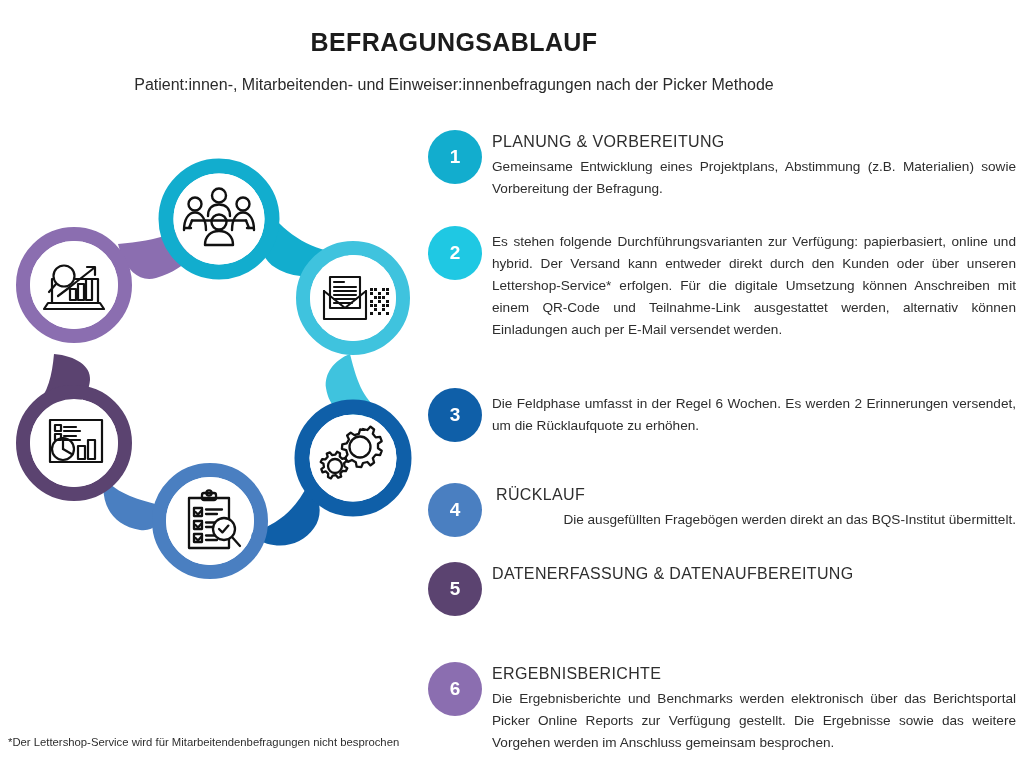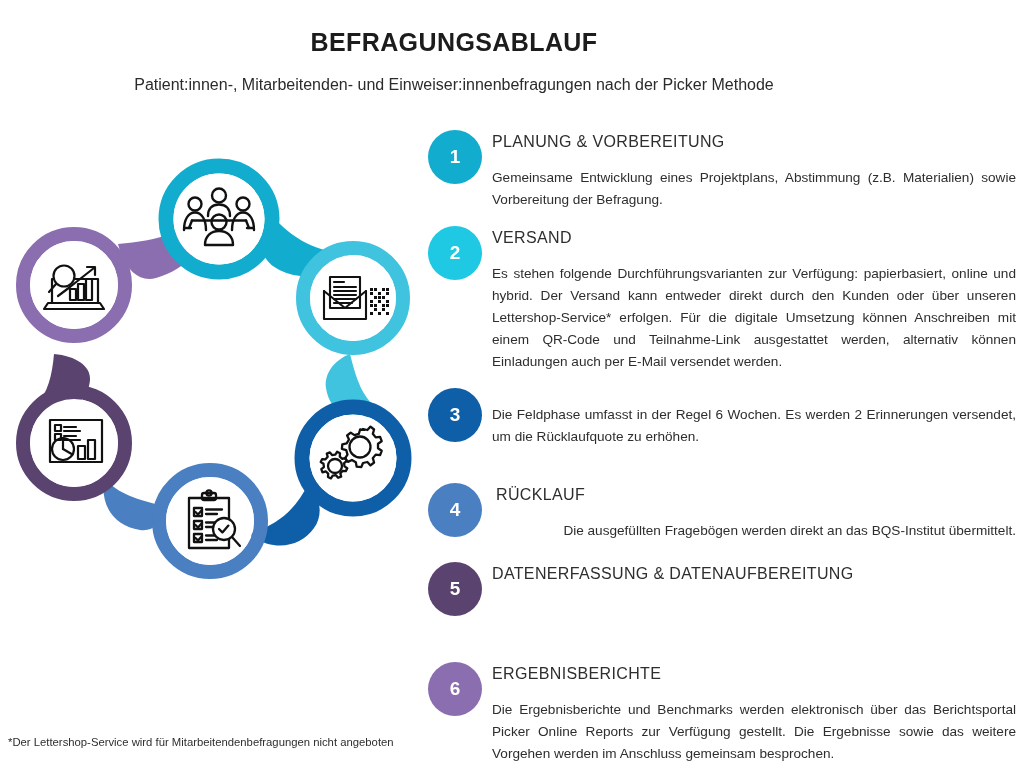--- a/index.html
+++ b/index.html
@@ -33,21 +33,21 @@
     display:flex;align-items:center;justify-content:center;
     box-sizing:border-box;
   }
   .step-body{margin-left:64px;}
   .step-head{
     font-size:16px;letter-spacing:.35px;color:#2e2e2e;
     line-height:1.2;padding-top:2px;
   }
   .step-text{
     font-size:13.6px;line-height:1.62;color:#2e2e2e;
-    text-align:justify;margin-top:16px;
+    text-align:justify;margin-top:5px;
   }
   .step-text.nojust{text-align:right;}
   
   .footnote{
     position:absolute;left:8px;top:736px;width:440px;
     font-size:11.3px;color:#2e2e2e;
   }
 </style>
 </head>
 <body>
@@ -256,21 +256,20 @@
     <div class="badge" style="background:#12ADCE;">1</div>
     <div class="step-body">
       <div class="step-head">PLANUNG &amp; VORBEREITUNG</div>
       <div class="step-text">Gemeinsame Entwicklung eines Projektplans, Abstimmung (z.B. Materialien) sowie Vorbereitung der Befragung.</div>
     </div>
   </div>
 
   <div class="step" style="top:96px;">
     <div class="badge" style="background:#1FC8E3;">2</div>
     <div class="step-body">
-      <div class="step-head">VERSAND</div>
       <div class="step-text">Es stehen folgende Durchführungsvarianten zur Verfügung: papierbasiert, online und hybrid. Der Versand kann entweder direkt durch den Kunden oder über unseren Lettershop-Service* erfolgen. Für die digitale Umsetzung können Anschreiben mit einem QR-Code und Teilnahme-Link ausgestattet werden, alternativ können Einladungen auch per E-Mail versendet werden.</div>
     </div>
   </div>
 
   <div class="step" style="top:258px;">
     <div class="badge" style="background:#0F5FA8;">3</div>
     <div class="step-body">
       <div class="step-text">Die Feldphase umfasst in der Regel 6 Wochen. Es werden 2 Erinnerungen versendet, um die Rücklaufquote zu erhöhen.</div>
     </div>
   </div>
@@ -293,13 +292,13 @@
   <div class="step" style="top:532px;">
     <div class="badge" style="background:#8B6EB0;">6</div>
     <div class="step-body">
       <div class="step-head">ERGEBNISBERICHTE</div>
       <div class="step-text">Die Ergebnisberichte und Benchmarks werden elektronisch über das Berichtsportal Picker Online Reports zur Verfügung gestellt. Die Ergebnisse sowie das weitere Vorgehen werden im Anschluss gemeinsam besprochen.</div>
     </div>
   </div>
 
 </div>
 
-<div class="footnote">*Der Lettershop-Service wird für Mitarbeitendenbefragungen nicht angeboten</div>
+<div class="footnote">*Der Lettershop-Service wird für Mitarbeitendenbefragungen nicht besprochen</div>
 
 </body></html>

